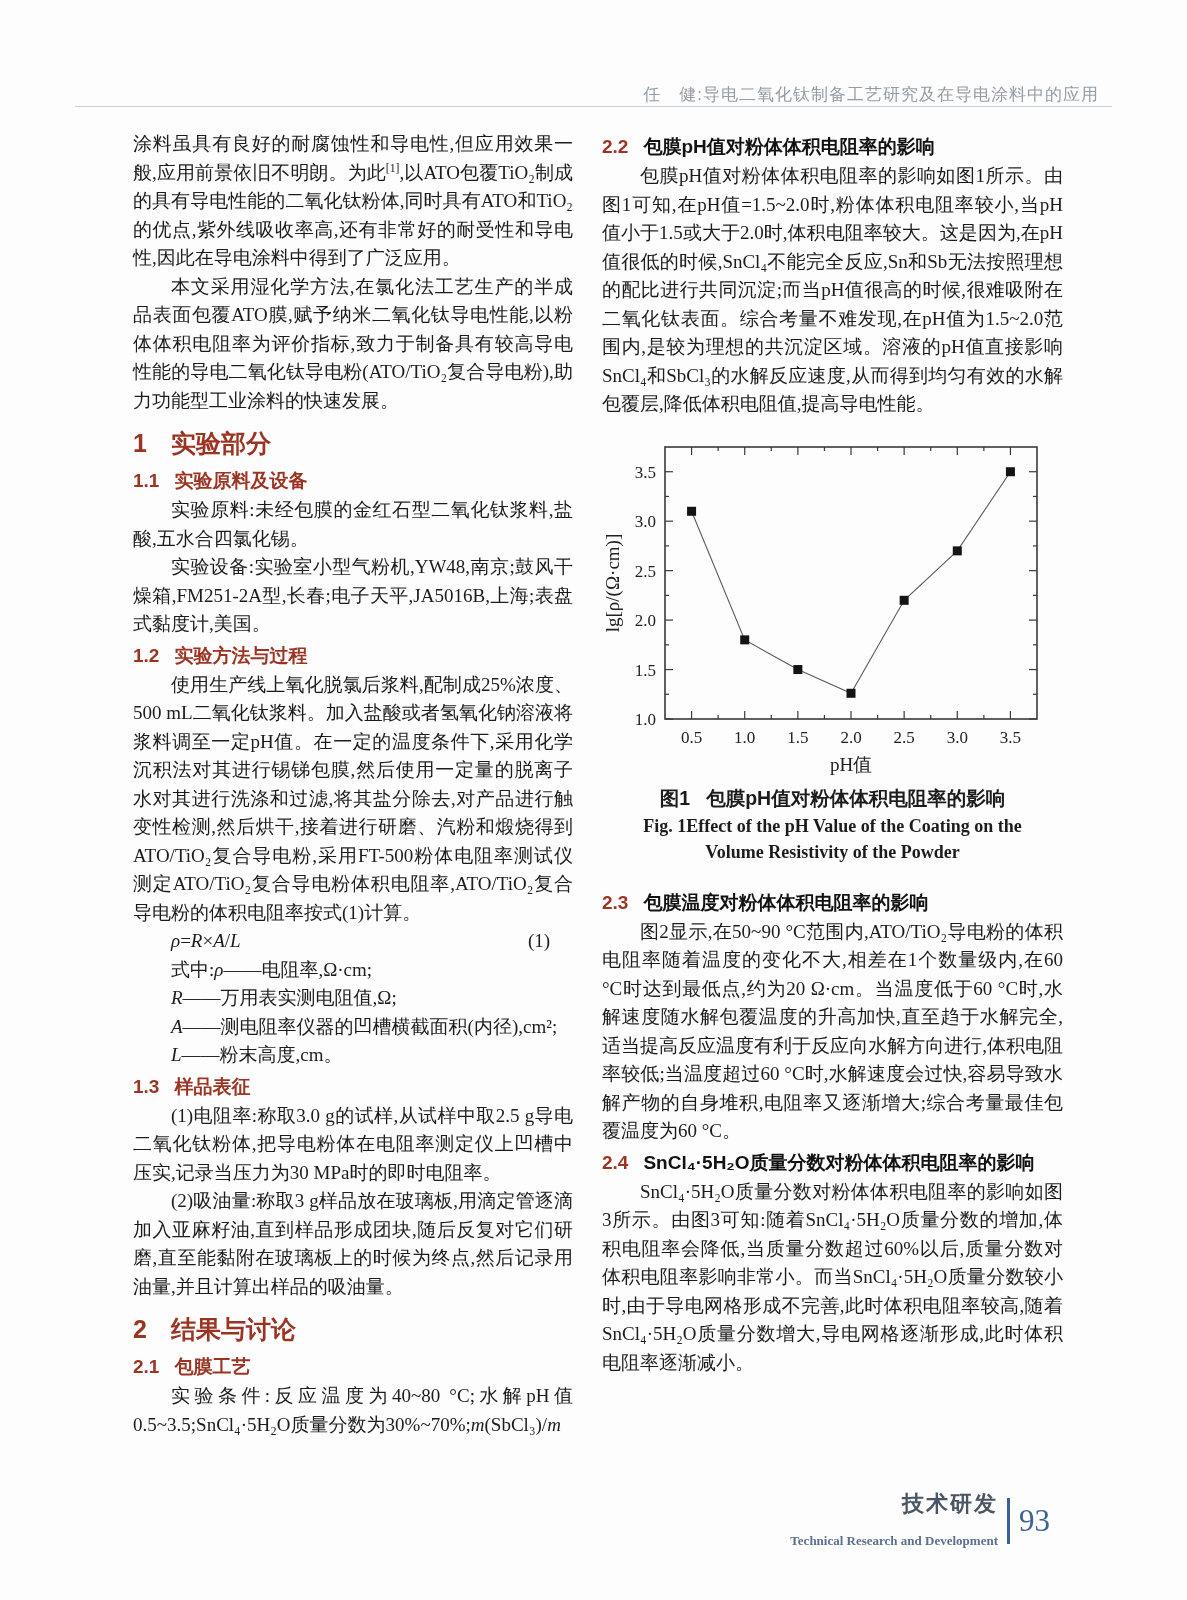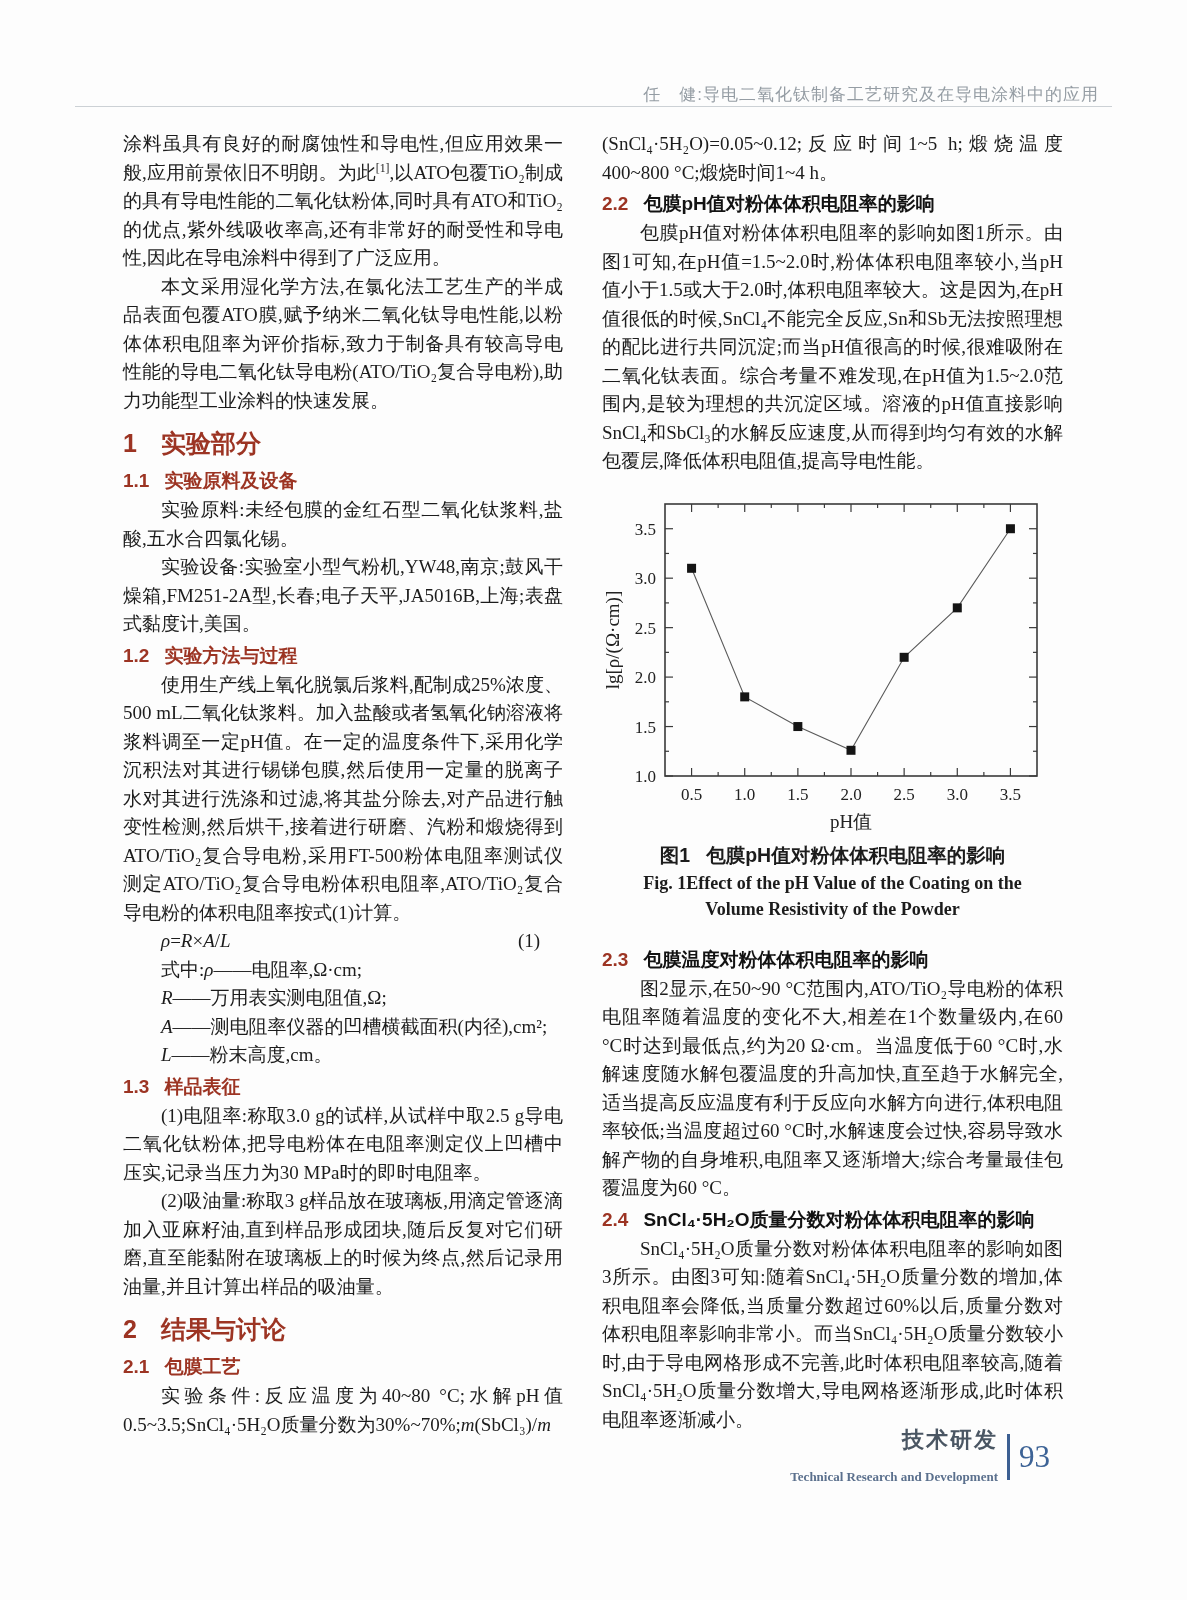--- a/index.html
+++ b/index.html
@@ -11,21 +11,21 @@
   }
   
   .running-head{
     position:absolute; top:83px; right:88px;
     font-family:"Liberation Sans","DejaVu Sans",sans-serif;
     font-size:17px; color:#959da4; letter-spacing:1px;
   }
   .head-rule{position:absolute; top:106px; left:75px; width:1037px; height:1px; background:#ccd1d5;}
   
   .col{position:absolute; top:130px; font-size:19px; line-height:28.5px; text-align:justify;}
-  .col-left{left:123px; width:440px;}
+  .col-left{left:133px; width:440px;}
   .col-right{left:602px; width:461px;}
   .p{margin:0; text-indent:2em;}
   .p.noindent{text-indent:0;}
   .it{font-style:italic;}
   .sup{vertical-align:super; font-size:0.62em; line-height:0;}
   
   .h1{
     font-family:"Liberation Sans","DejaVu Sans",sans-serif;
     font-size:25px; font-weight:bold; color:#9c3423;
     margin:13px 0 9px 0; line-height:30px;
@@ -55,21 +55,21 @@
     margin:8px 0 2px 0; line-height:26px;
   }
   .cap-cn .lbl{margin-right:16px;}
   .cap-en{
     font-size:18px; font-weight:bold; text-align:center; text-indent:0;
     line-height:26px; margin:0; padding:0 14px;
   }
   .cap-en .lbl{}
   
   .footer{
-    position:absolute; top:1428px; right:137px;
+    position:absolute; top:1492px; right:137px;
     display:flex; align-items:center; gap:9px;
   }
   .f-left{text-align:right;}
   .f-cn{
     font-family:"Liberation Sans","DejaVu Sans",sans-serif;
     font-size:22px; font-weight:bold; color:#4a5663; letter-spacing:2px; line-height:24px;
   }
   .f-en{font-size:13px; font-weight:bold; color:#5b708d; line-height:16px; margin-top:17px;}
   .f-bar{width:3px; height:46px; background:#3c5f92;}
   .f-page{font-size:31px; color:#3d6396; line-height:46px;}
@@ -120,21 +120,20 @@
       <span class="num">2</span><span class="ttl">结果与讨论</span>
     </div>
 
     <div class="h2 red-all">
       <span class="num">2.1</span><span class="ttl">包膜工艺</span>
     </div>
     <p class="p"><span>实验条件:反应温度为40~80 °C;水解pH值0.5~3.5;SnCl₄·5H₂O质量分数为30%~70%;</span><span class="it">m</span><span>(SbCl₃)/</span><span class="it">m</span></p>
   </div>
 
   <div class="col col-right">
-    <p class="p noindent">(SnCl₄·5H₂O)=0.05~0.12;反应时间1~5 h;煅烧温度400~800 °C;煅烧时间1~4 h。</p>
 
     <div class="h2">
       <span class="num">2.2</span><span class="ttl">包膜pH值对粉体体积电阻率的影响</span>
     </div>
     <p class="p">包膜pH值对粉体体积电阻率的影响如图1所示。由图1可知,在pH值=1.5~2.0时,粉体体积电阻率较小,当pH值小于1.5或大于2.0时,体积电阻率较大。这是因为,在pH值很低的时候,SnCl₄不能完全反应,Sn和Sb无法按照理想的配比进行共同沉淀;而当pH值很高的时候,很难吸附在二氧化钛表面。综合考量不难发现,在pH值为1.5~2.0范围内,是较为理想的共沉淀区域。溶液的pH值直接影响SnCl₄和SbCl₃的水解反应速度,从而得到均匀有效的水解包覆层,降低体积电阻值,提高导电性能。</p>
 
     <div class="figure">
       <svg class="chart" width="460" height="352" viewBox="0 0 460 352" xmlns="http://www.w3.org/2000/svg">
           <rect x="62" y="22" width="372" height="272" fill="none" stroke="#3a3a3a" stroke-width="1.6"></rect>
           <line x1="88.57142857142857" y1="294" x2="88.57142857142857" y2="286" stroke="#3a3a3a" stroke-width="1.2"></line>

